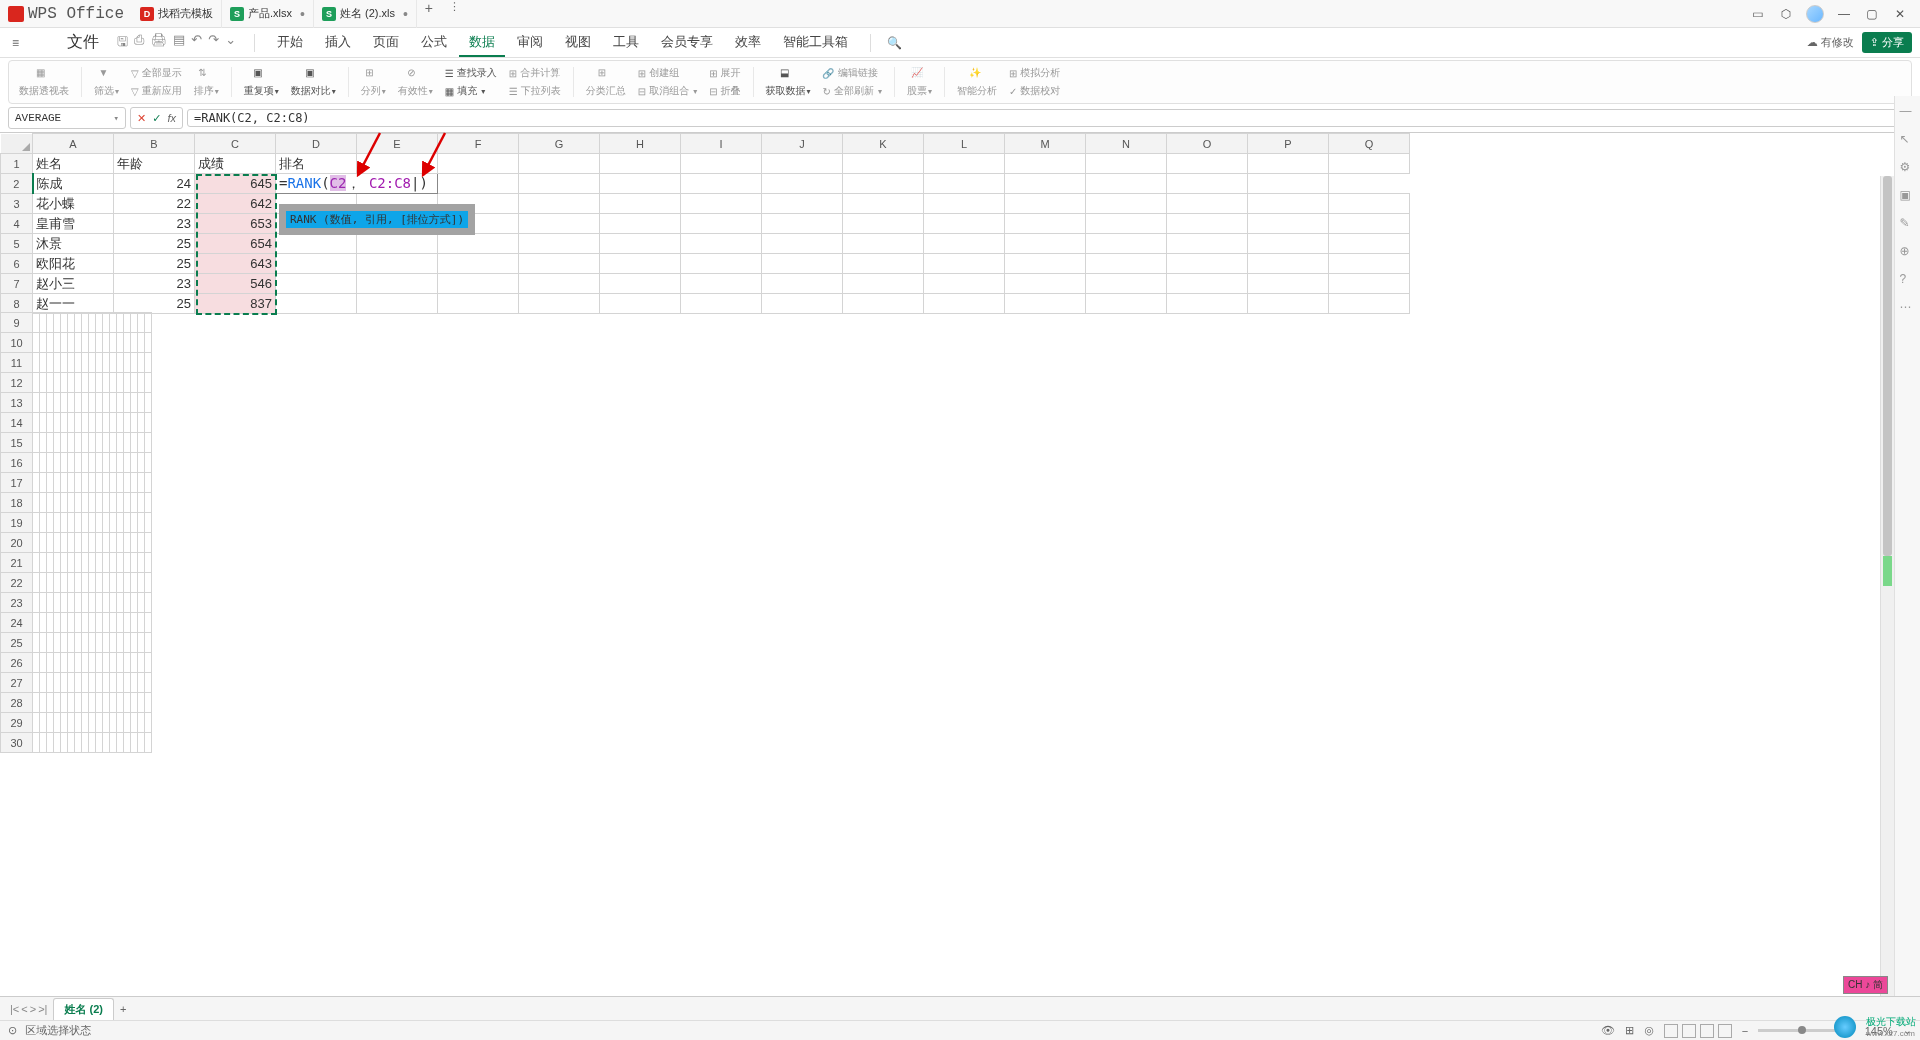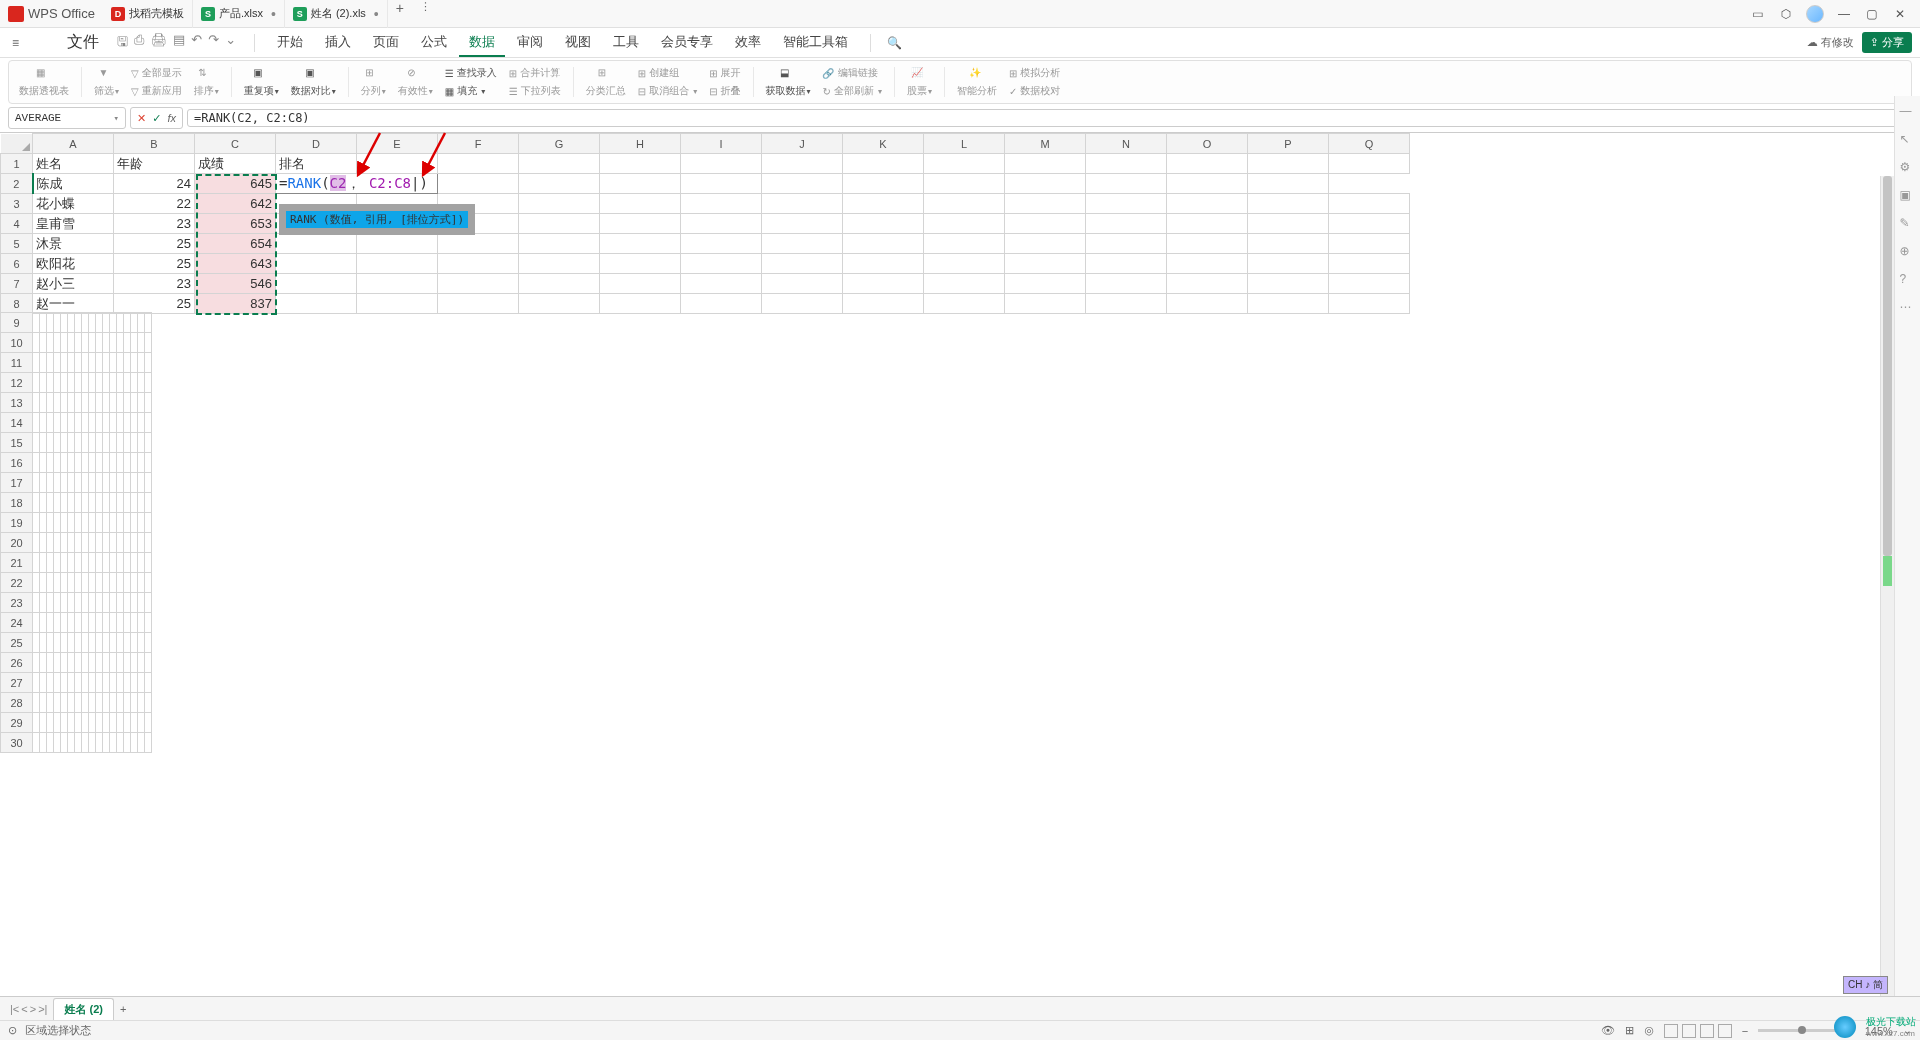--- a/index.html
+++ b/index.html
@@ -3,21 +3,21 @@
 <meta charset="utf-8">
 <style>
 * { margin: 0; padding: 0; box-sizing: border-box; }
 body { font-family: "Microsoft YaHei", sans-serif; font-size: 12px; color: #333; background: #fff; overflow: hidden; }
 
 
 .titlebar { height: 28px; background: #f8f8f8; display: flex; align-items: center; border-bottom: 1px solid #e0e0e0; }
 .titlebar-left { display: flex; align-items: center; flex: 1; }
 .app-logo { display: flex; align-items: center; padding: 0 8px; gap: 4px; }
 .app-logo-icon { width: 16px; height: 16px; background: #d9261e; border-radius: 2px; position: relative; }
-.app-name { font-size: 13px; color: #555; }
+.app-name { font-size: 16px; color: #555; font-family: Liberation Mono, monospace; }
 .tabs { display: flex; }
 .tab { display: flex; align-items: center; padding: 0 8px; height: 28px; gap: 4px; border-right: 1px solid #e8e8e8; font-size: 11px; position: relative; }
 .tab-icon { width: 14px; height: 14px; border-radius: 2px; display: flex; align-items: center; justify-content: center; color: #fff; font-size: 9px; font-weight: bold; }
 .tab-icon.red { background: #d9261e; }
 .tab-icon.green { background: #1e9e5a; }
 .tab-dot { color: #888; margin-left: 4px; font-size: 14px; }
 .tab-new { padding: 0 8px; color: #666; font-size: 14px; }
 .titlebar-right { display: flex; align-items: center; gap: 12px; padding: 0 12px; }
 .win-btn { width: 16px; height: 16px; display: flex; align-items: center; justify-content: center; color: #555; }
 .avatar-icon { width: 18px; height: 18px; border-radius: 50%; background: linear-gradient(135deg,#a8d8ff,#6ab7ff); border: 1px solid #ccc; }
@@ -92,21 +92,21 @@
 .zoom-slider { width: 80px; height: 3px; background: #ccc; position: relative; }
 .zoom-slider::after { content:""; position:absolute; left:50%; top:-3px; width:8px; height:8px; background:#888; border-radius:50%; }
 .view-btns { display: flex; gap: 4px; }
 .view-btn { width: 14px; height: 14px; border: 1px solid #aaa; }
 
 
 .side-panel { position: fixed; right: 0; top: 96px; bottom: 44px; width: 26px; background: #f7f7f7; border-left: 1px solid #e0e0e0; display: flex; flex-direction: column; align-items: center; gap: 12px; padding-top: 8px; color: #999; }
 .side-ico { width: 16px; height: 16px; }
 
 
-.ch-badge { position: fixed; right: 32px; bottom: 46px; border: 1px solid #888; background: #c4b5fd; padding: 1px 4px; font-size: 10px; }
+.ch-badge { position: fixed; right: 32px; bottom: 46px; border: 1px solid #888; background: #ec4899; padding: 1px 4px; font-size: 10px; }
 
 
 .watermark { position: fixed; right: 4px; bottom: 2px; font-size: 10px; color: #0a7; display: flex; align-items: center; gap: 10px; }
 .watermark .sub { font-size: 8px; color: #888; }
 .wm-ico { width: 22px; height: 22px; background: radial-gradient(circle,#6cf,#08b); border-radius: 50%; }
 
 .vscroll { position: fixed; right: 26px; top: 176px; bottom: 44px; width: 14px; background: #f0f0f0; border-left: 1px solid #ddd; }
 .vscroll::after { content:""; position:absolute; top:0; left:2px; right:2px; height:380px; background:#c4c4c4; border-radius: 3px; }
 .vscroll .mark { position:absolute; top:380px; left:2px; right:2px; height:30px; background:#7ad88a; }
 </style>

